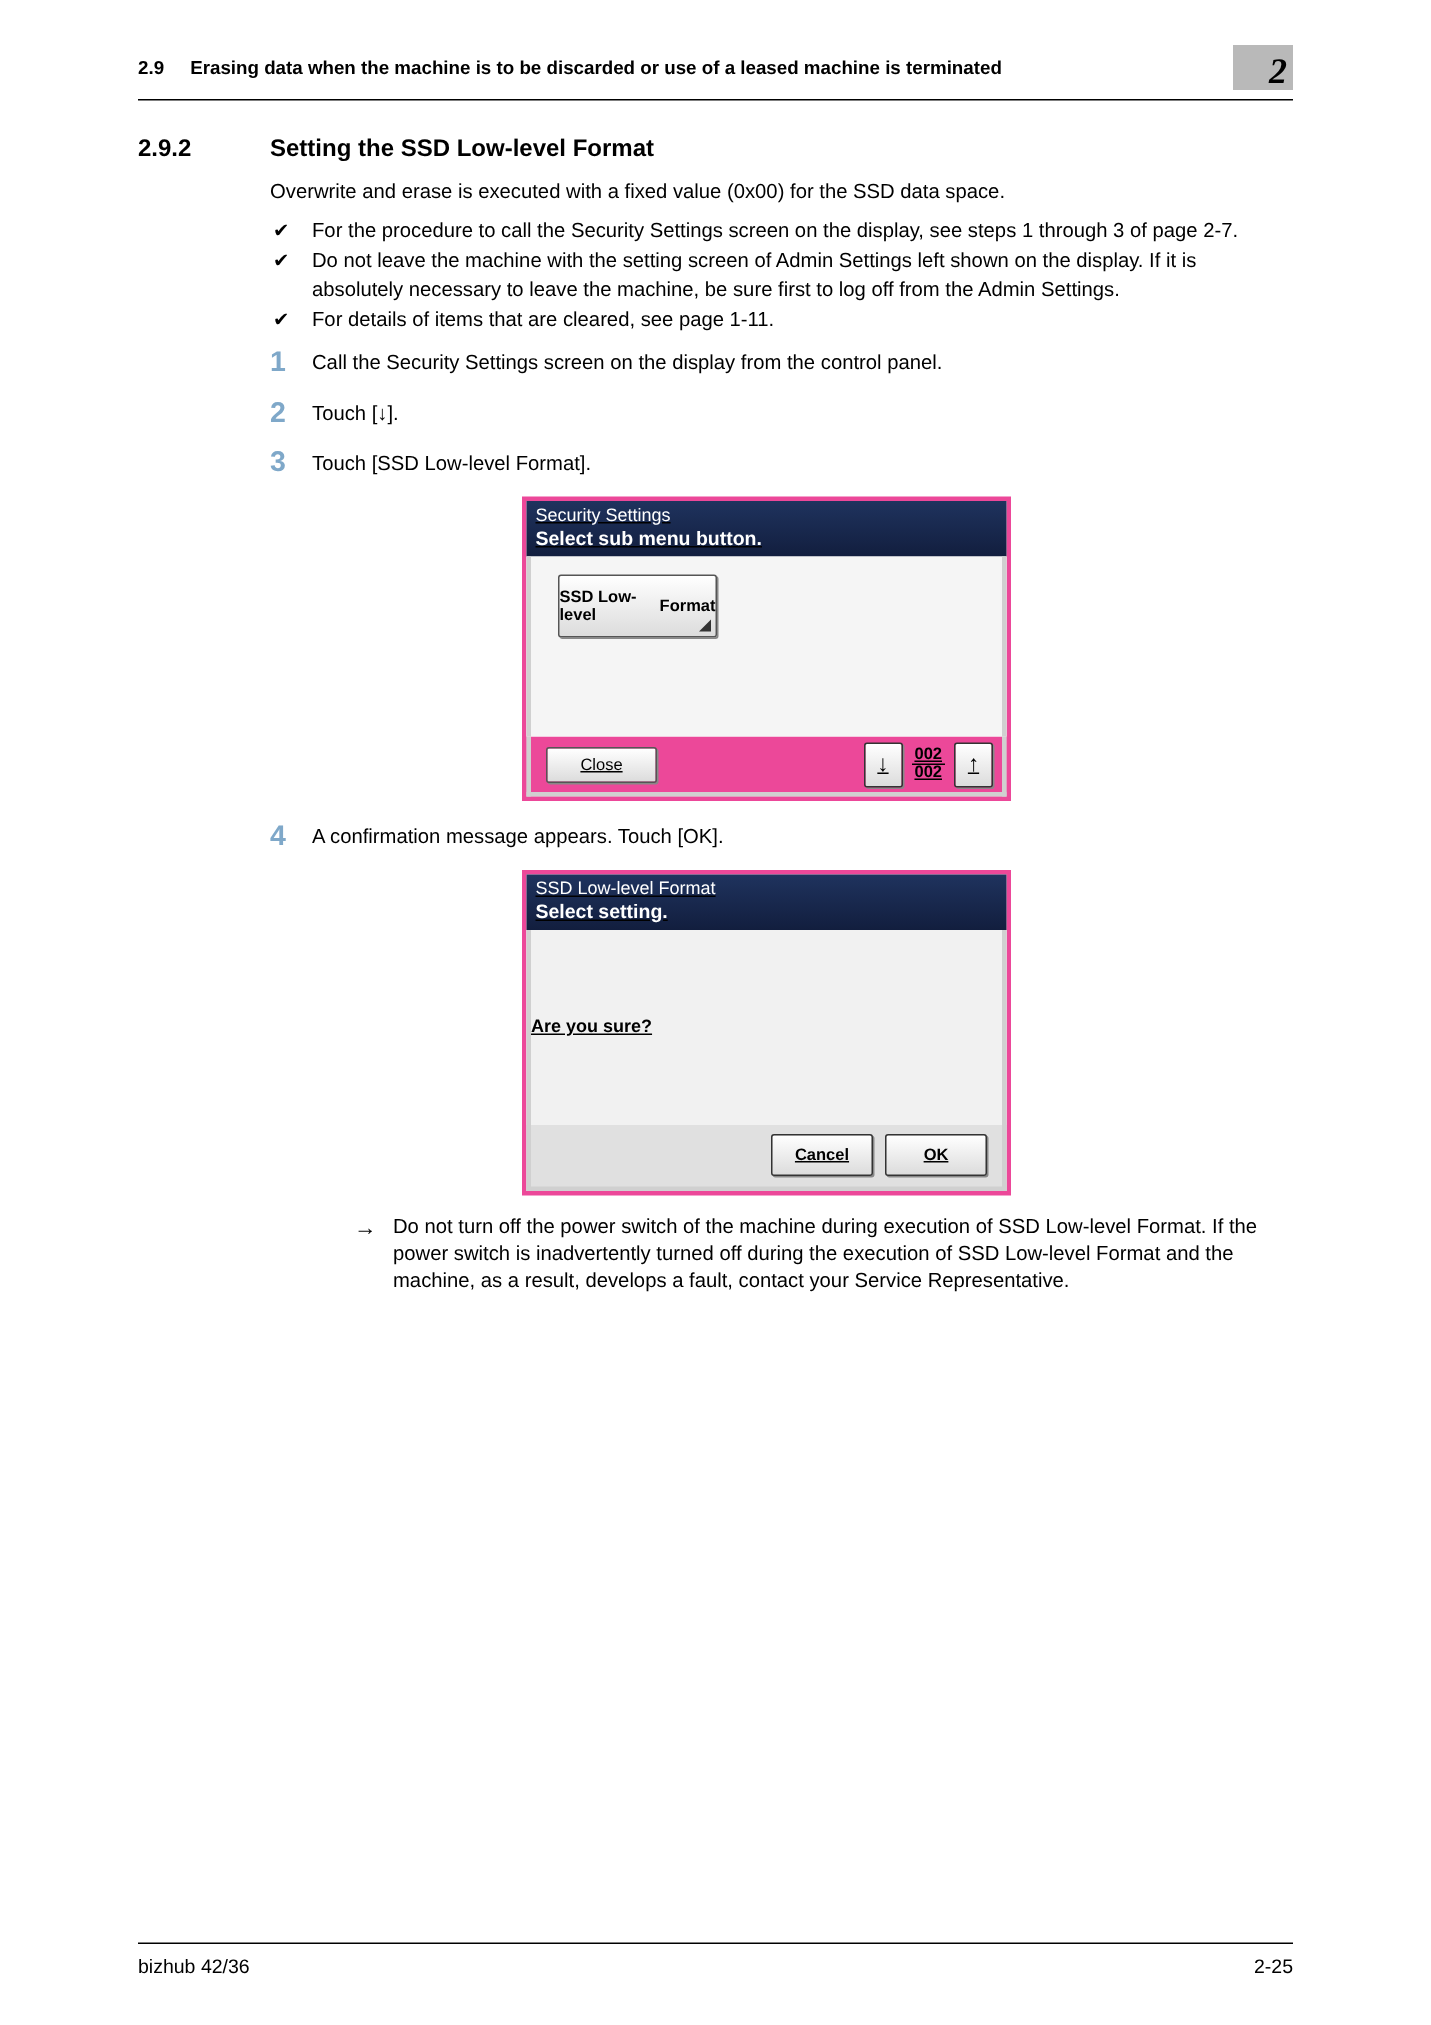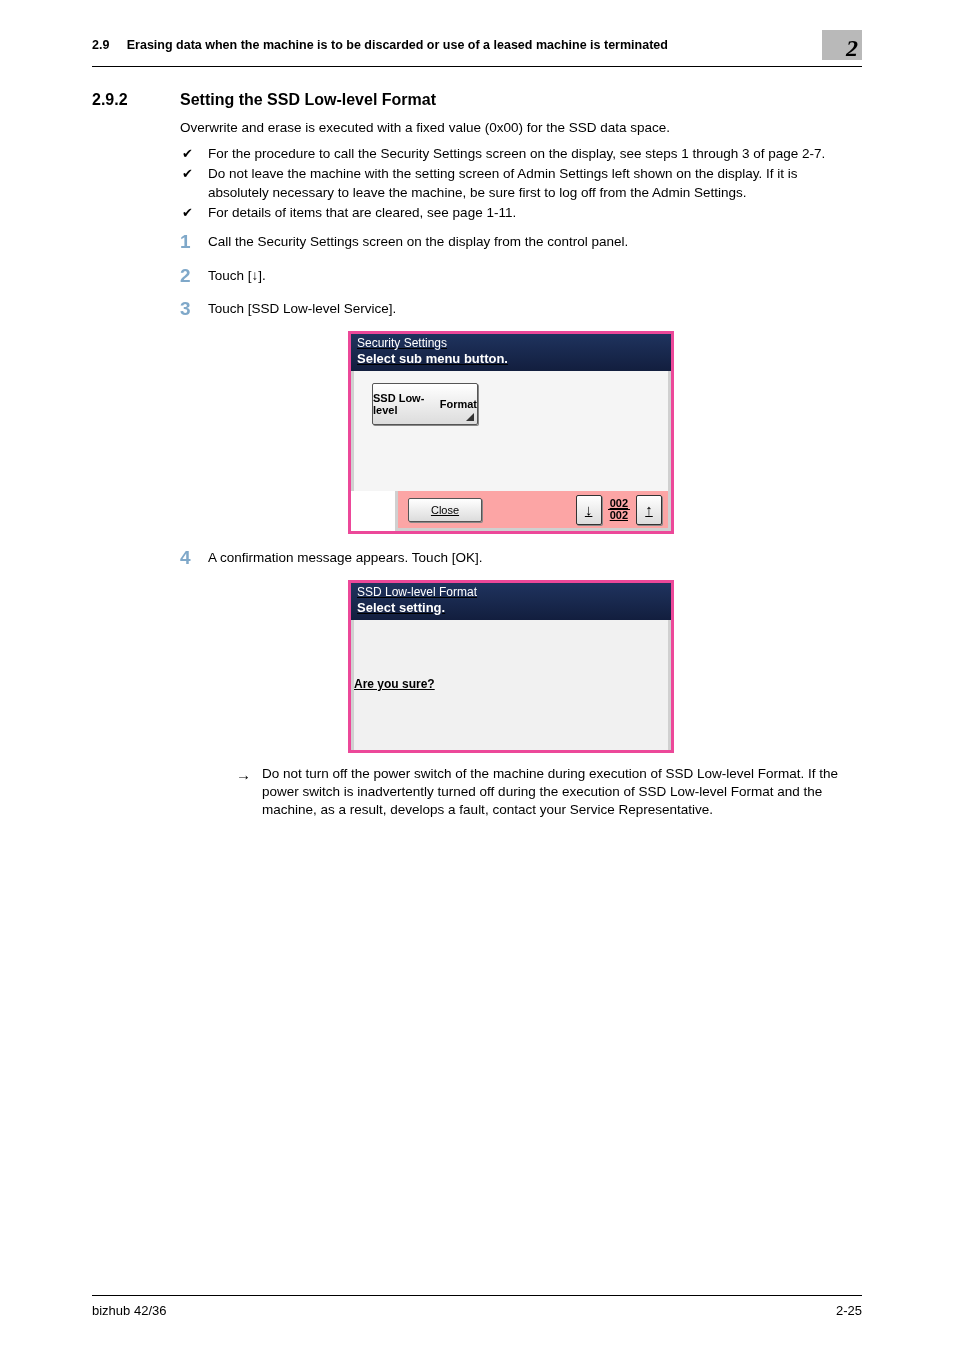--- a/index.html
+++ b/index.html
@@ -192,30 +192,29 @@
   }
   .ssd-btn .tri {
     position: absolute;
     right: 3px;
     bottom: 3px;
     width: 0; height: 0;
     border-left: 8px solid transparent;
     border-bottom: 8px solid #333;
   }
   .ui-footer1 {
-    background: #fca5a5;
+    background: #ec4899;
     border: 3px solid #d0d0d0;
     border-top-width: 0;
     height: 40px;
     display: flex;
     align-items: center;
     justify-content: space-between;
     padding: 0 6px 0 10px;
     box-sizing: border-box;
-    margin-left: 44px;
   }
   .close-btn {
     width: 72px;
     height: 22px;
     border: 1px solid #555;
     background: linear-gradient(#fff, #dcdcdc);
     border-radius: 2px;
     text-align: center;
     line-height: 22px;
     font-size: 11px;
@@ -341,21 +340,21 @@
       <li>
         <span class="step-num">1</span>
         <span>Call the Security Settings screen on the display from the control panel.</span>
       </li>
       <li>
         <span class="step-num">2</span>
         <span>Touch [↓].</span>
       </li>
       <li>
         <span class="step-num">3</span>
-        <span>Touch [SSD Low-level Service].</span>
+        <span>Touch [SSD Low-level Format].</span>
 
         
         <div class="ui-shot">
           <div class="ui-titlebar">
             <div class="line1">Security Settings</div>
             <div class="line2">Select sub menu button.</div>
           </div>
           <div class="ui-body1">
             <div class="ssd-btn">
               <span>SSD Low-level</span>
@@ -387,20 +386,24 @@
 
         
         <div class="ui-shot">
           <div class="ui-titlebar">
             <div class="line1">SSD Low-level Format</div>
             <div class="line2">Select setting.</div>
           </div>
           <div class="ui-body2">
             <span>Are you sure?</span>
           </div>
+          <div class="ui-footer2">
+            <div class="btn2">Cancel</div>
+            <div class="btn2">OK</div>
+          </div>
         </div>
 
         <div class="arrow-item">Do not turn off the power switch of the machine during execution of SSD Low-level Format. If the power switch is inadvertently turned off during the execution of SSD Low-level Format and the machine, as a result, develops a fault, contact your Service Representative.</div>
       </li>
     </ol>
   </div>
 
   <hr class="footer-rule">
   <div class="footer-row">
     <span>bizhub 42/36</span>

